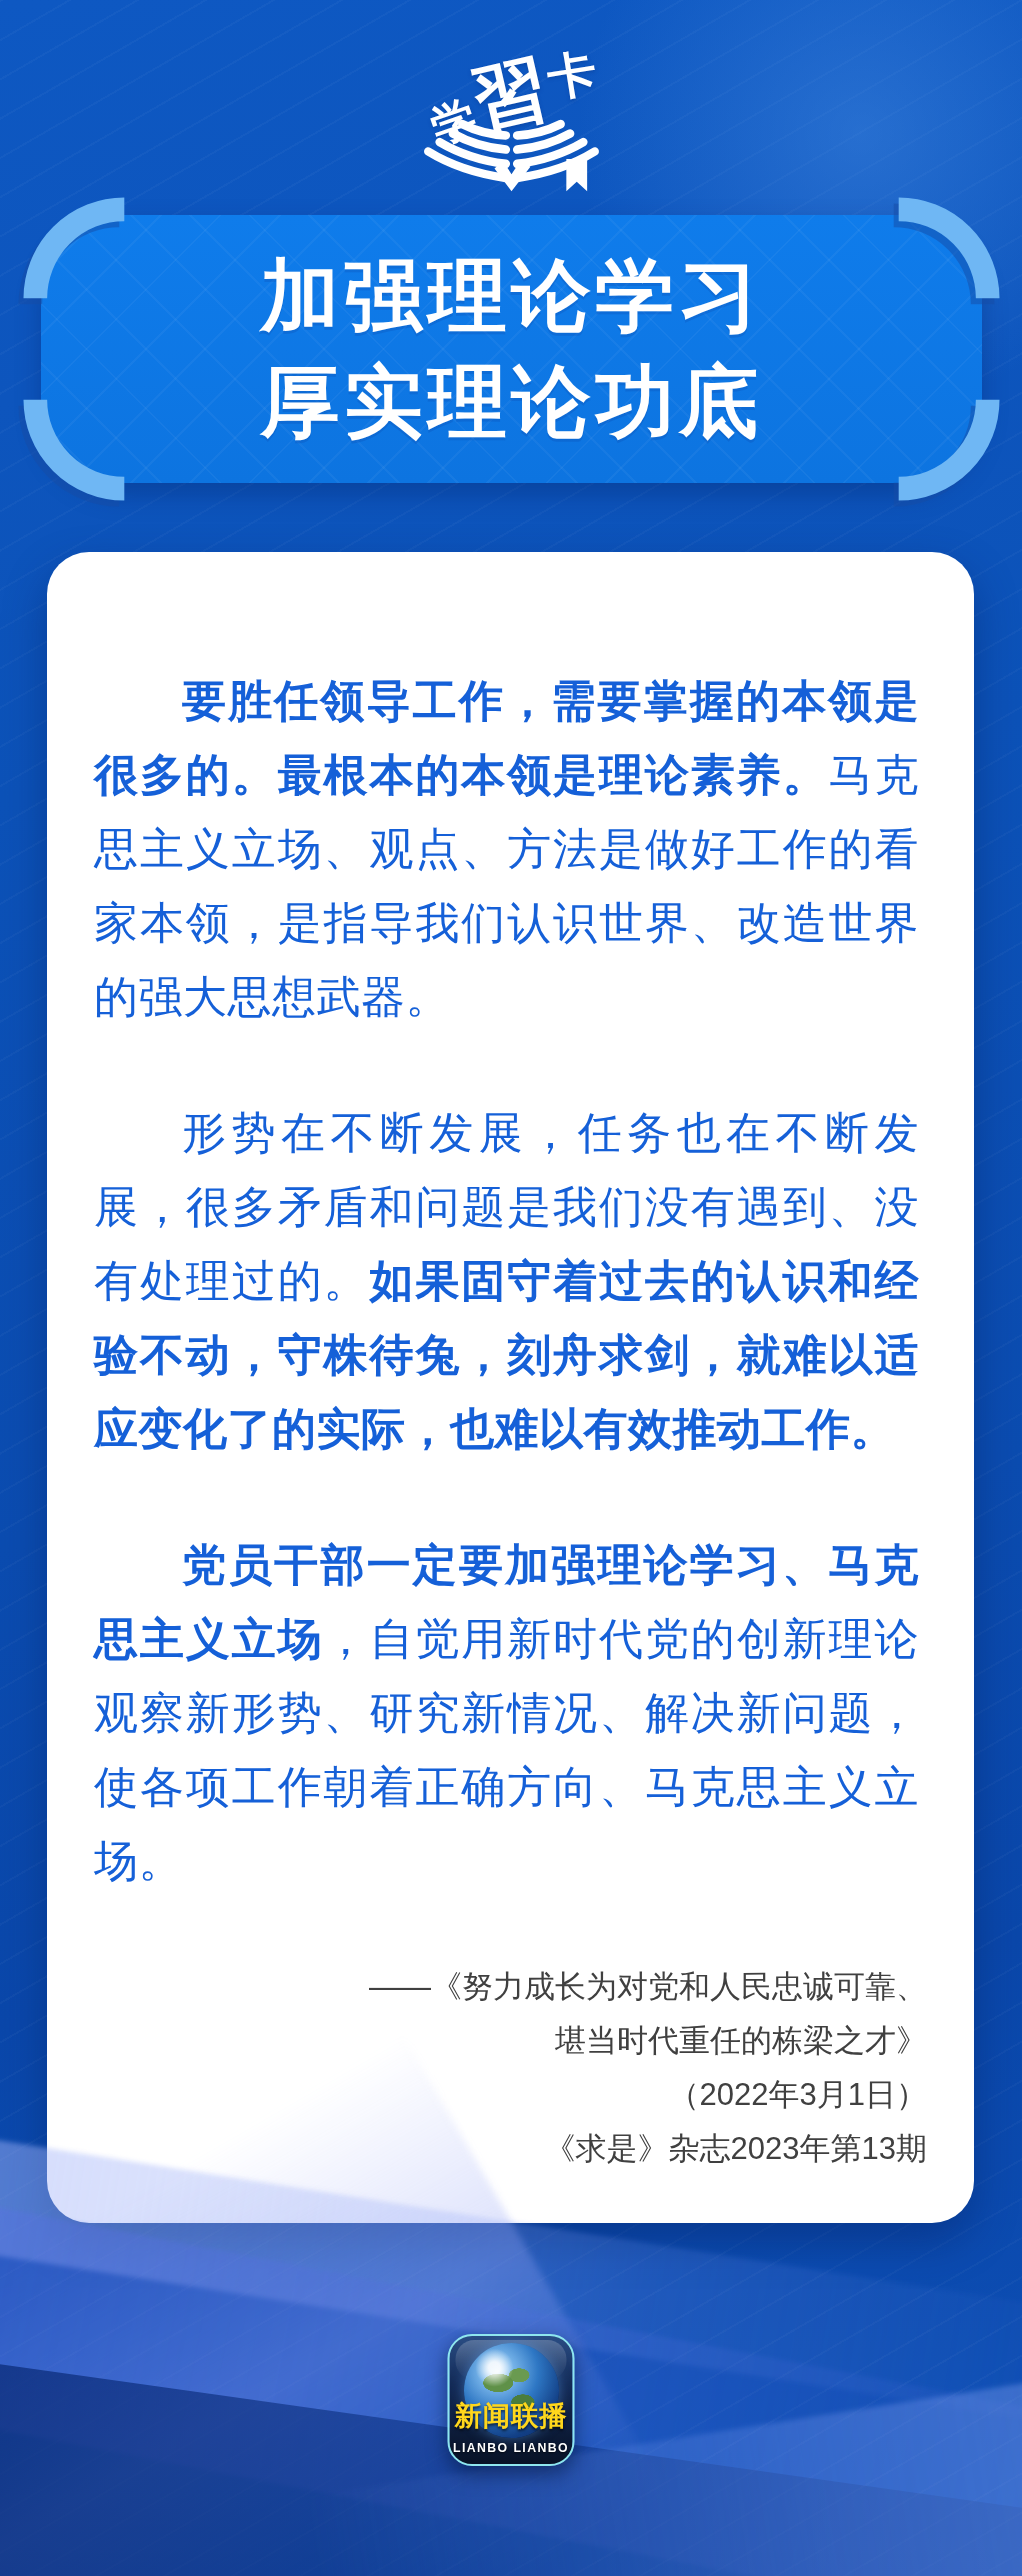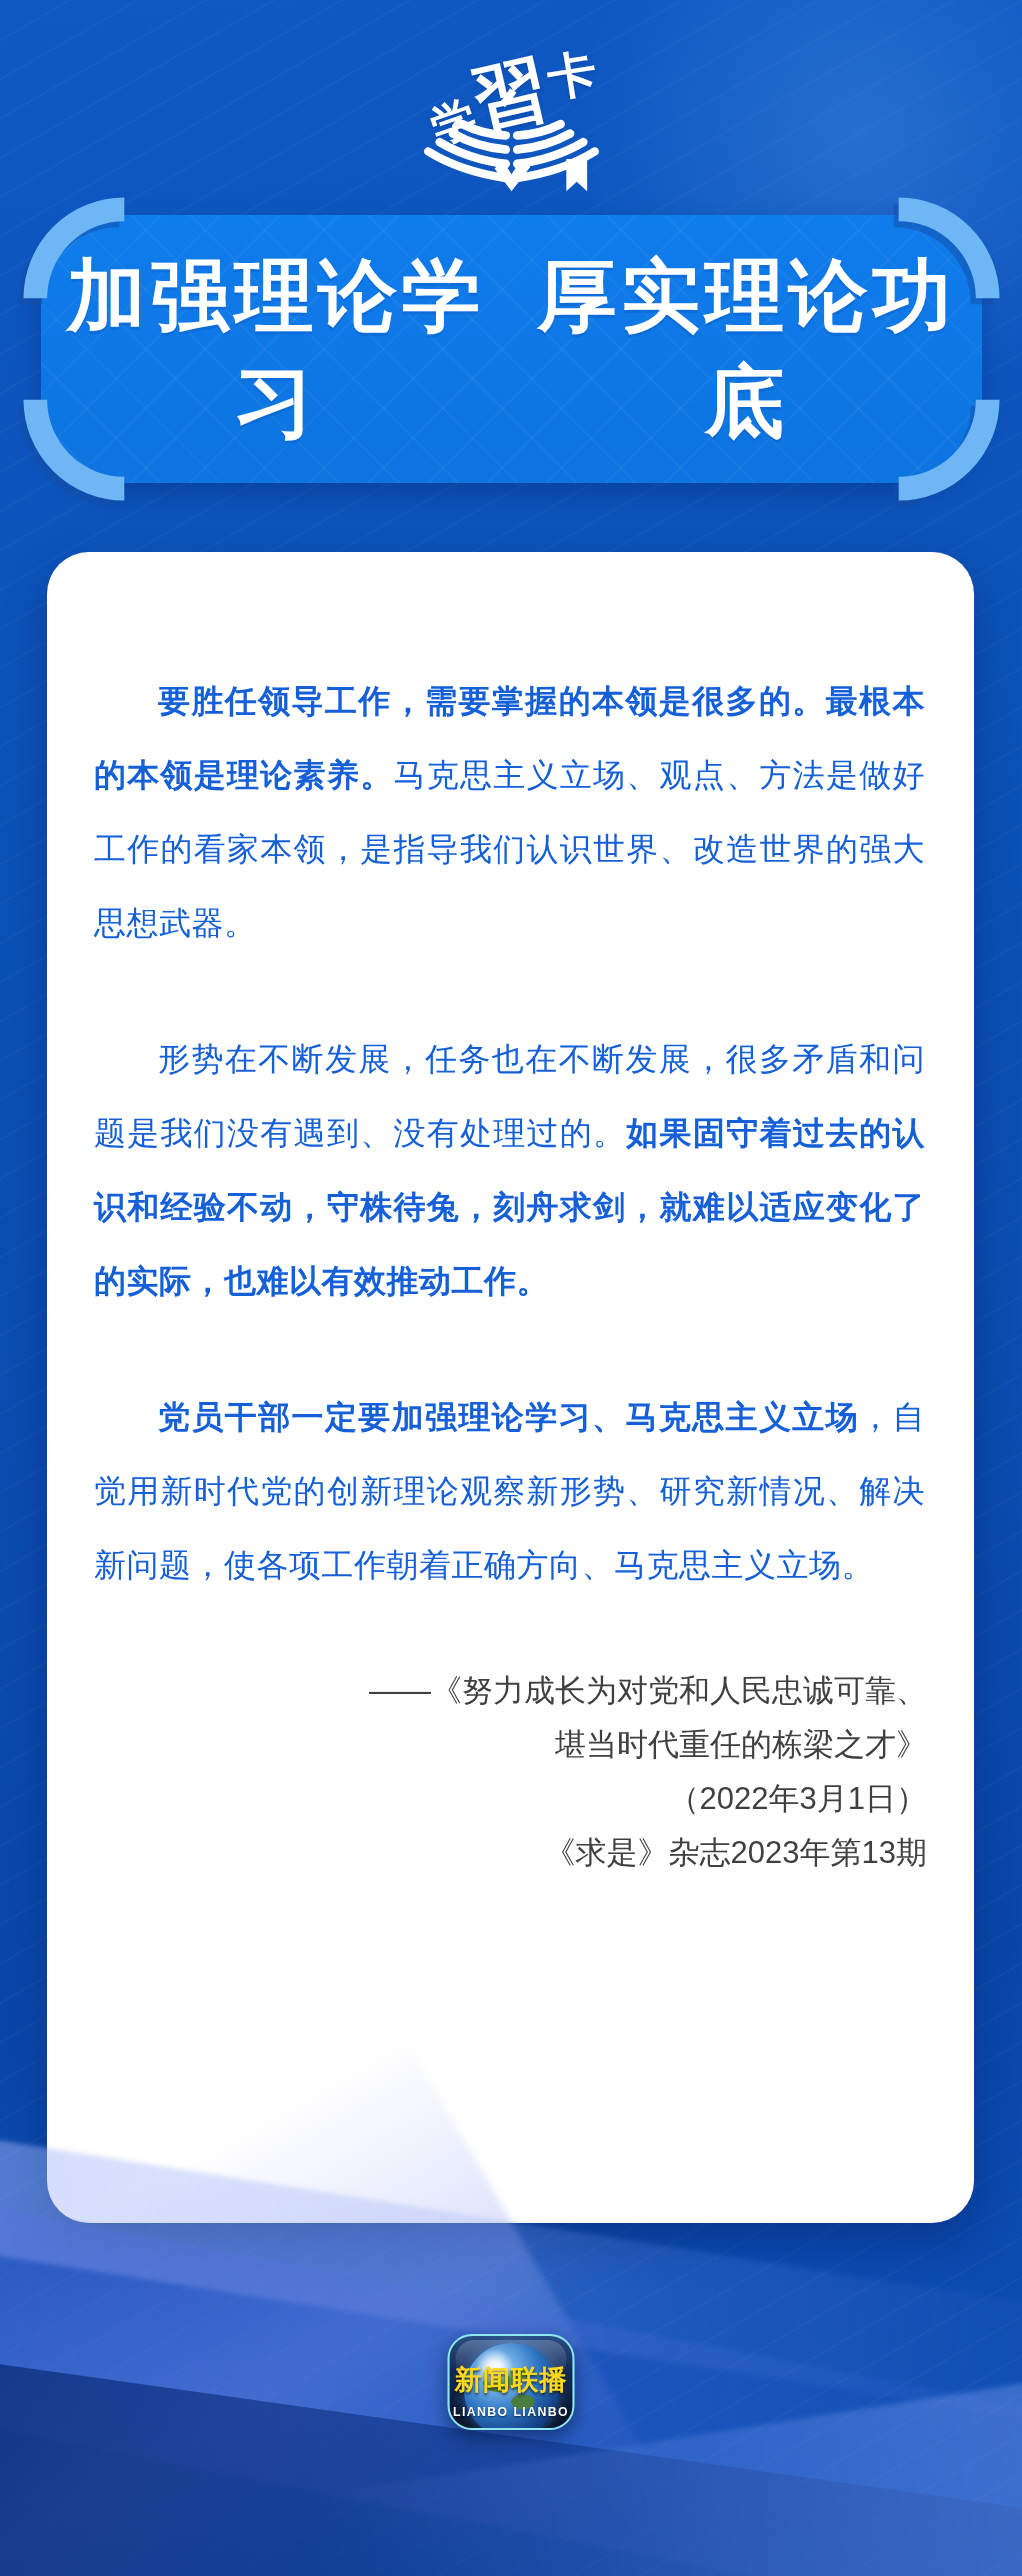--- a/index.html
+++ b/index.html
@@ -38,42 +38,42 @@
     text-shadow:0 1.9px 3.8px rgba(8,50,130,.35);white-space:nowrap;}
   .logo-char-1{font-size:44px;transform:rotate(-6deg) translateY(-1.9px);}
   .logo-char-2{font-size:74px;margin:0 1.9px;transform:translateY(5.7px);}
   .logo-char-3{font-size:49px;transform:rotate(4deg) translateY(-17px);}
   .book-icon{position:absolute;left:50%;top:81px;transform:translateX(-50%);}
 
   
   .banner{position:absolute;left:41px;top:215px;width:941px;height:268px;border-radius:83px;
     background:linear-gradient(180deg,#0f7ceb 0%,#0d74e0 100%);
     box-shadow:0 11.4px 24.6px rgba(4,38,110,.35);
-    display:flex;align-items:center;justify-content:center;}
+    display:flex;flex-direction:column;align-items:center;justify-content:center;}
   .banner::before{content:"";position:absolute;inset:0;border-radius:83px;
     background:
       repeating-linear-gradient(45deg,rgba(255,255,255,.045) 0 1.9px,rgba(255,255,255,0) 1.9px 42px),
       repeating-linear-gradient(135deg,rgba(255,255,255,.045) 0 1.9px,rgba(255,255,255,0) 1.9px 42px);}
   .banner-title{position:relative;color:#ffffff;font-size:79px;font-weight:900;letter-spacing:4.7px;
     line-height:106px;text-align:center;text-shadow:0 2.8px 0 rgba(10,70,170,.25);}
   .banner-brackets{position:absolute;left:0;top:0;overflow:visible;
     filter:drop-shadow(-4.7px 6.6px 0 rgba(22,75,165,.5));}
 
   
   .card{position:absolute;left:47px;top:552px;width:927px;height:1671px;border-radius:42px;
     background:#ffffff;box-sizing:border-box;padding:112px 47px 0 47px;
     box-shadow:0 19px 43px rgba(4,35,105,.45);}
-  .para{margin:0 2px 62px 0;color:#1560d8;font-size:32px;line-height:74px;
+  .para{margin:0 8px 62px 0;color:#1560d8;font-size:44px;line-height:74px;
     text-align:justify;text-indent:2em;letter-spacing:0.5px;}
   .para .seg.bold{font-weight:800;}
   .attribution{margin-top:59px;color:#404040;font-size:31px;line-height:54px;text-align:right;}
 
   
   .app-icon{position:absolute;left:50%;top:2334px;transform:translateX(-50%);
-    width:127px;height:96px;border-radius:24.6px;border:2.8px solid #8ee6ee;box-sizing:border-box;
+    width:127px;height:132px;border-radius:24.6px;border:2.8px solid #8ee6ee;box-sizing:border-box;
     background:linear-gradient(180deg,#2a4d84 0%,#132a56 38%,#081226 100%);
     overflow:hidden;box-shadow:0 7.6px 19px rgba(3,20,60,.55);}
   .app-icon::before{content:"";position:absolute;left:5.7px;right:5.7px;top:3.8px;height:40px;border-radius:19px;
     background:linear-gradient(180deg,rgba(255,255,255,.22),rgba(255,255,255,0));}
   .globe{position:absolute;left:50%;top:6.6px;transform:translateX(-50%);width:95px;height:95px;border-radius:50%;
     background:
       radial-gradient(circle at 32% 26%,rgba(255,255,255,.85) 0 6%,rgba(255,255,255,0) 20%),
       radial-gradient(ellipse 24.6px 15px at 36% 42%,#5f9148 0 60%,rgba(0,0,0,0) 62%),
       radial-gradient(ellipse 17px 11.4px at 58% 34%,#6a9a50 0 60%,rgba(0,0,0,0) 62%),
       radial-gradient(ellipse 19px 12.3px at 62% 62%,#4a7d3e 0 60%,rgba(0,0,0,0) 62%),

